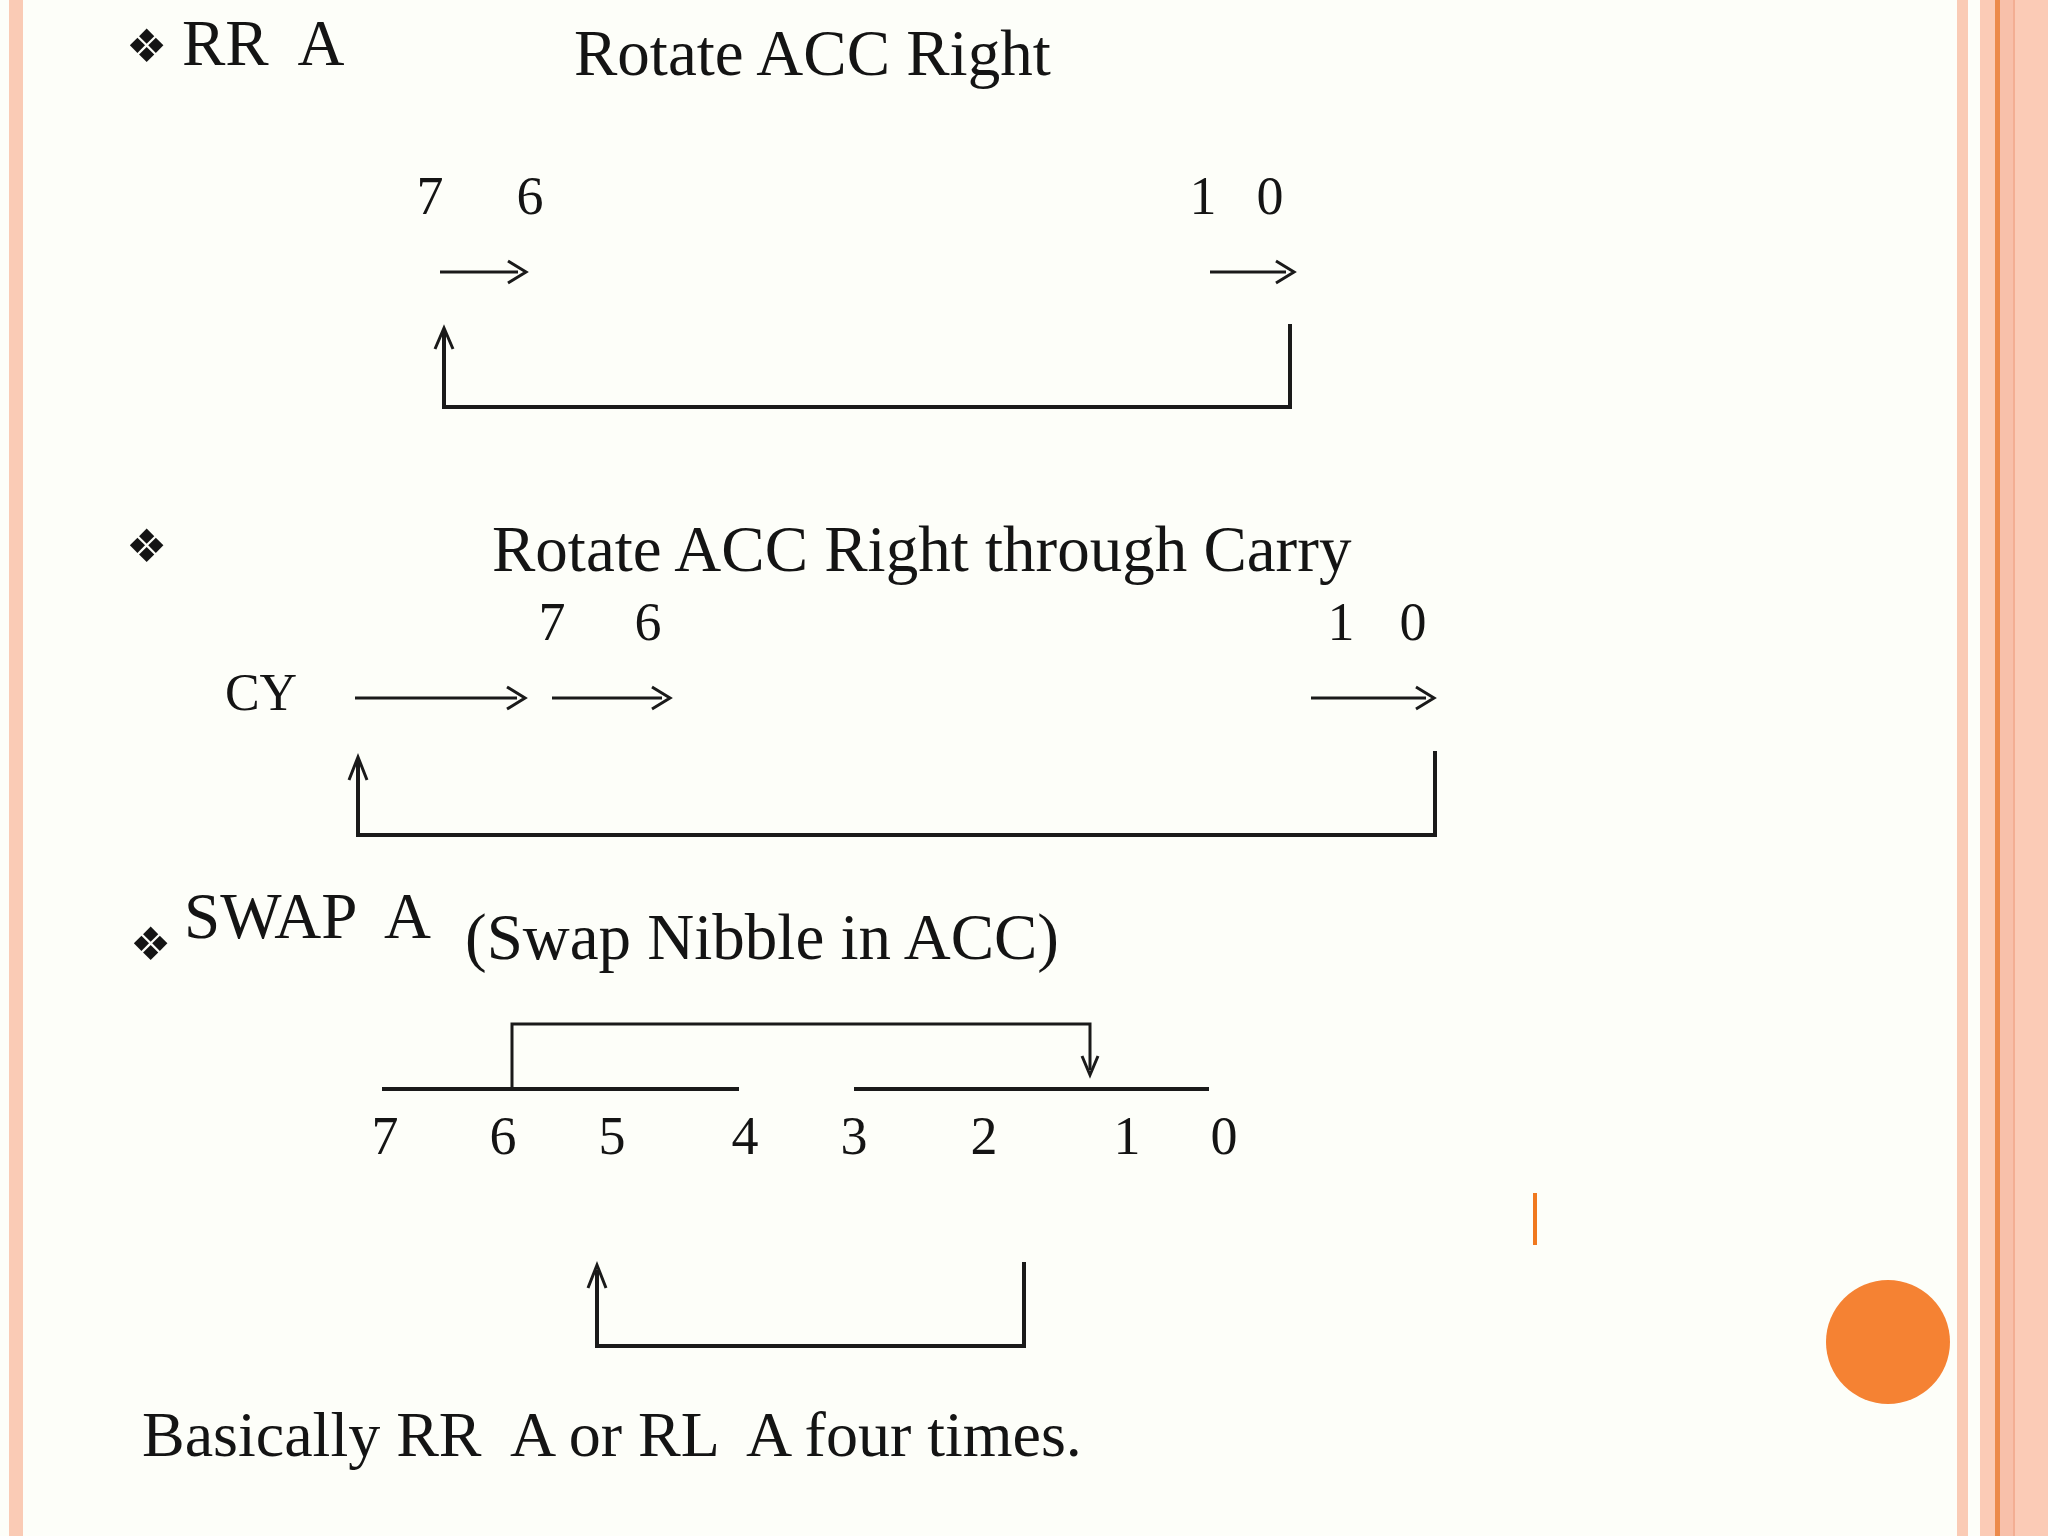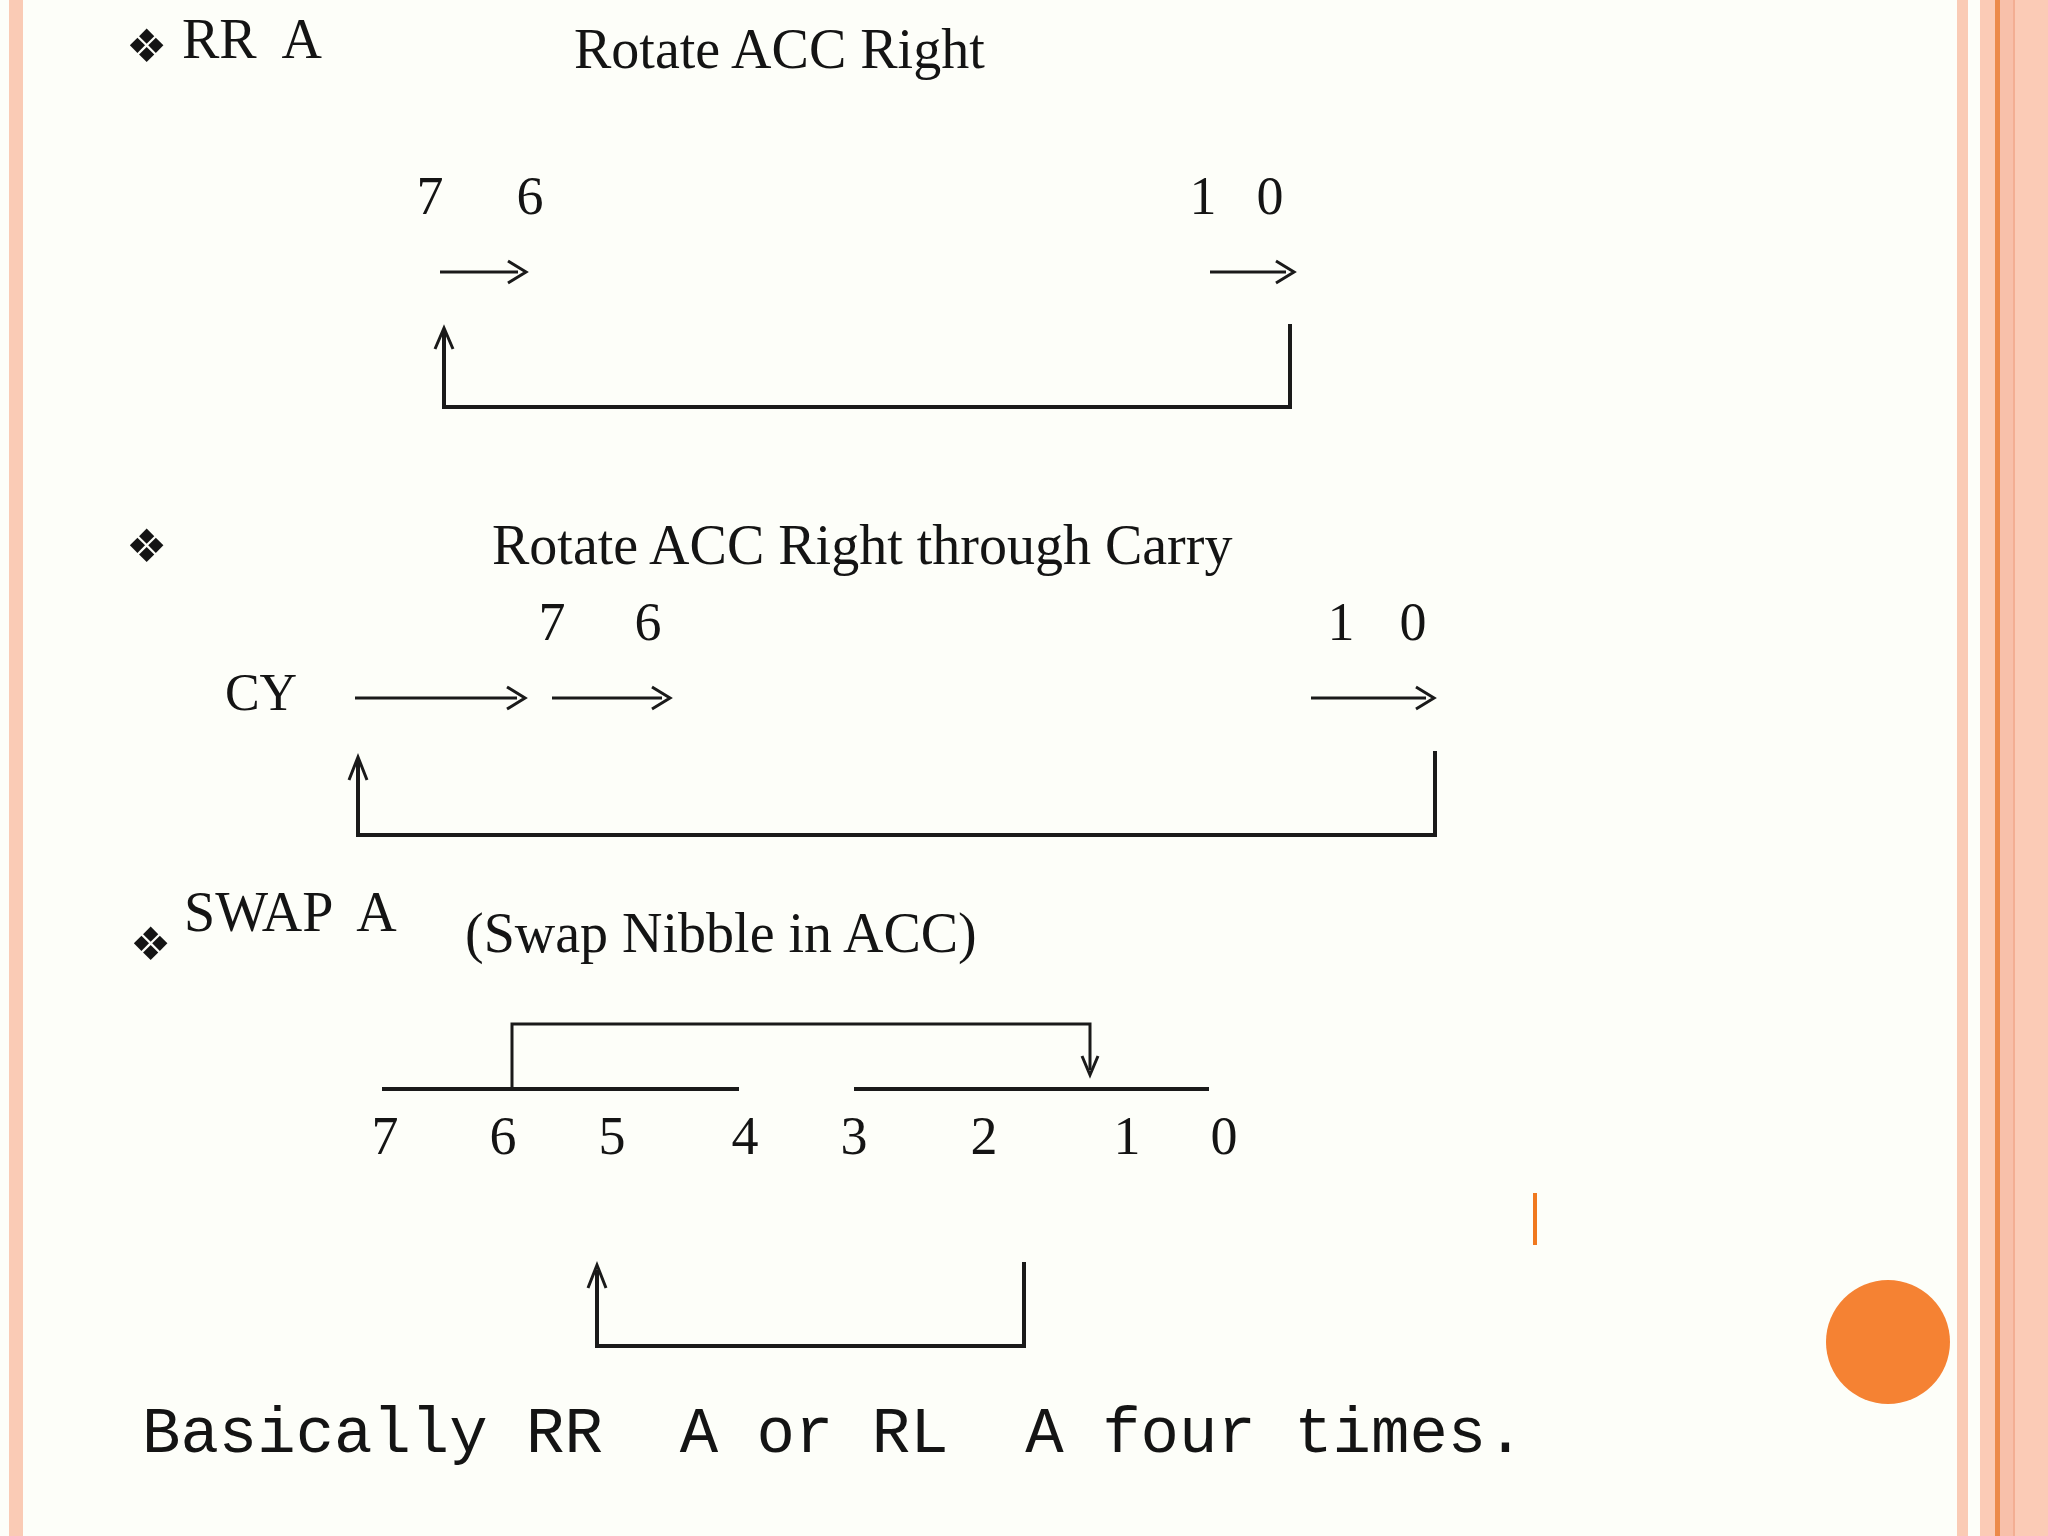--- a/index.html
+++ b/index.html
@@ -1,20 +1,20 @@
 <!DOCTYPE html>
 <html><head>
 <meta charset="utf-8">
 <style>
   html,body{margin:0;padding:0;}
   body{width:2048px;height:1536px;background:#FDFEF9;font-family:"Liberation Serif","DejaVu Serif",serif;}
   #slide{position:relative;width:2048px;height:1536px;overflow:hidden;background:#FDFEF9;color:#141414;}
   .abs{position:absolute;}
   .txt{position:absolute;white-space:pre;line-height:1;color:#141414;}
-  .h{font-size:56px;}
+  .h{font-size:65px;}
   .foot{font-size:64px;}
   .bullet{position:absolute;font-family:"DejaVu Sans",sans-serif;font-size:46px;line-height:1;color:#141414;}
   .stripe{position:absolute;top:0;bottom:0;}
   svg text{font-family:"Liberation Serif","DejaVu Serif",serif;fill:#141414;}
 </style>
 </head>
 <body>
 
 <div id="slide">
 
@@ -32,21 +32,21 @@
   <span class="txt h" style="left:182px;top:11px;">RR  A</span>
   <span class="txt h" style="left:574px;top:21px;">Rotate ACC Right</span>
 
   <span class="bullet" style="left:126px;top:523px;">❖</span>
   <span class="txt h" style="left:492px;top:517px;">Rotate ACC Right through Carry</span>
 
   <span class="bullet" style="left:130px;top:921px;">❖</span>
   <span class="txt h" style="left:184px;top:884px;">SWAP  A</span>
   <span class="txt h" style="left:465px;top:905px;">(Swap Nibble in ACC)</span>
 
-  <span class="txt foot" style="left:142px;top:1403px;font-family:Liberation Mono, monospace;">Basically RR  A or RL  A four times.</span>
+  <span class="txt foot" style="left:142px;top:1403px;">Basically RR  A or RL  A four times.</span>
 
   <svg class="abs" style="left:0;top:0;" width="2048" height="1536" viewBox="0 0 2048 1536" fill="none" stroke="#1a1a1a">
 
     <g stroke-width="3">
       <text x="430" y="214" font-size="54" text-anchor="middle" stroke="none" fill="#141414">7</text>
       <text x="530" y="214" font-size="54" text-anchor="middle" stroke="none" fill="#141414">6</text>
       <text x="1203" y="214" font-size="54" text-anchor="middle" stroke="none" fill="#141414">1</text>
       <text x="1270" y="214" font-size="54" text-anchor="middle" stroke="none" fill="#141414">0</text>
 
       <g>

